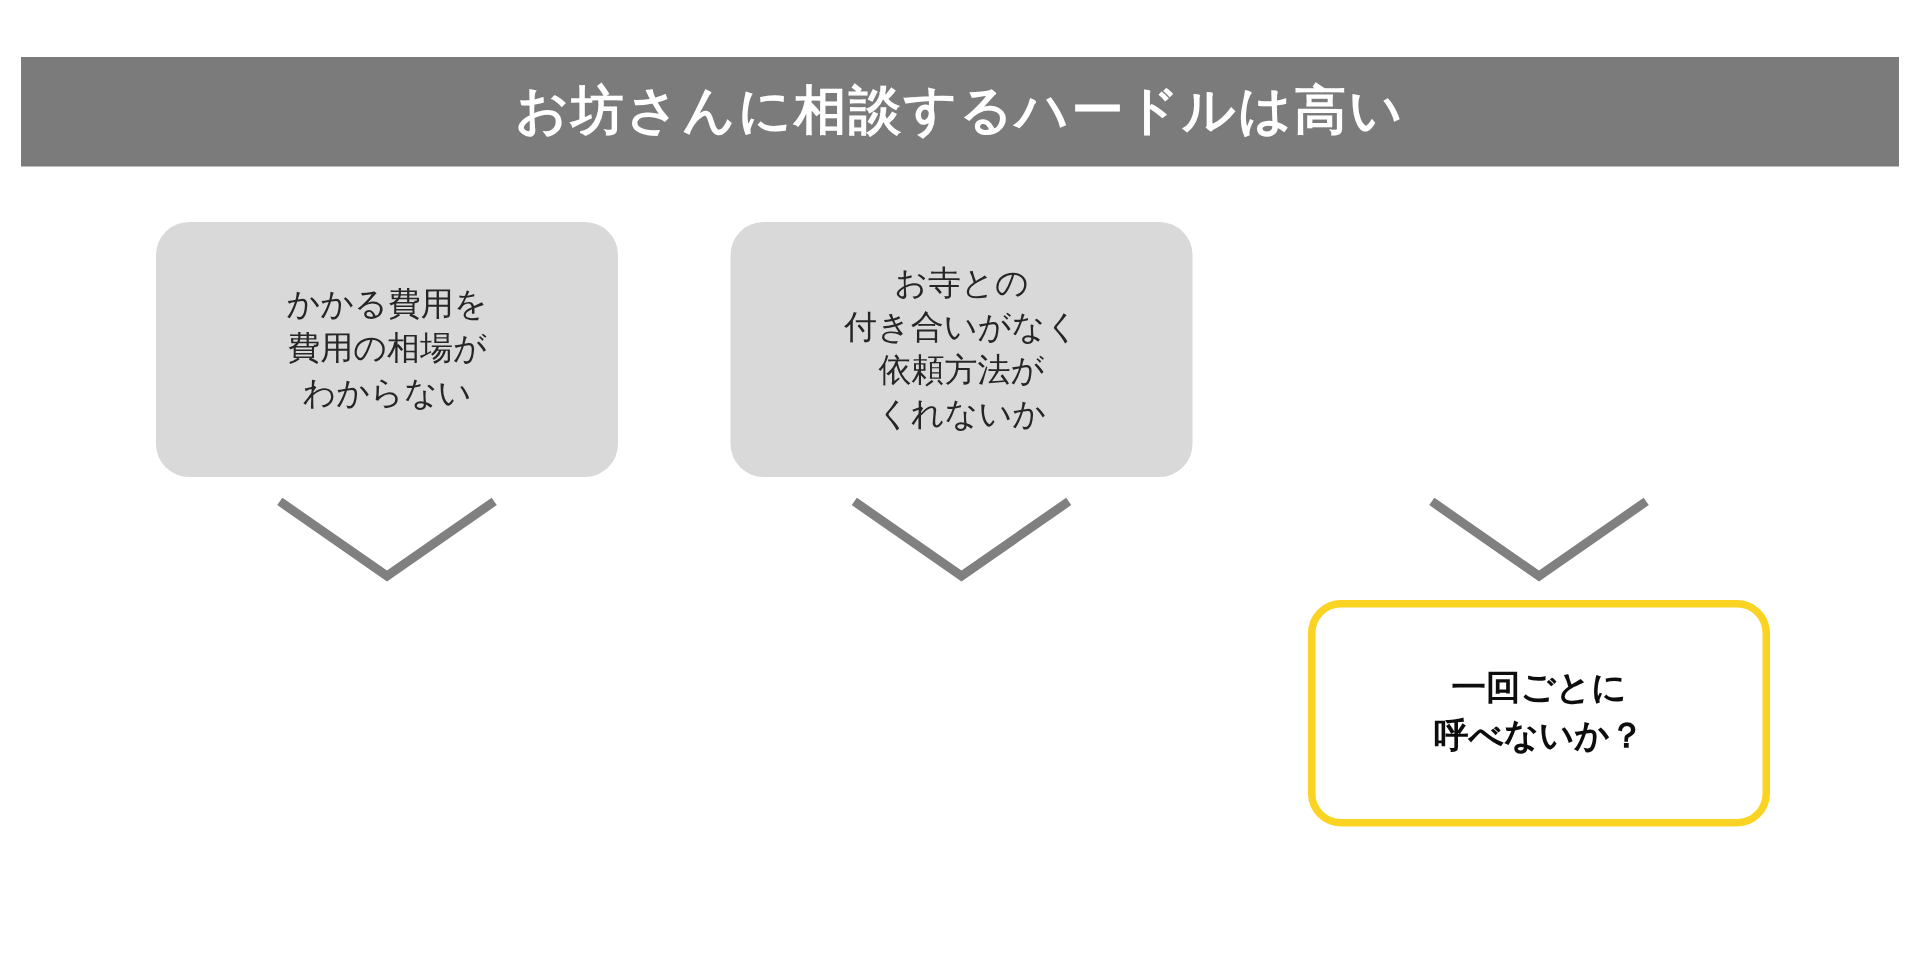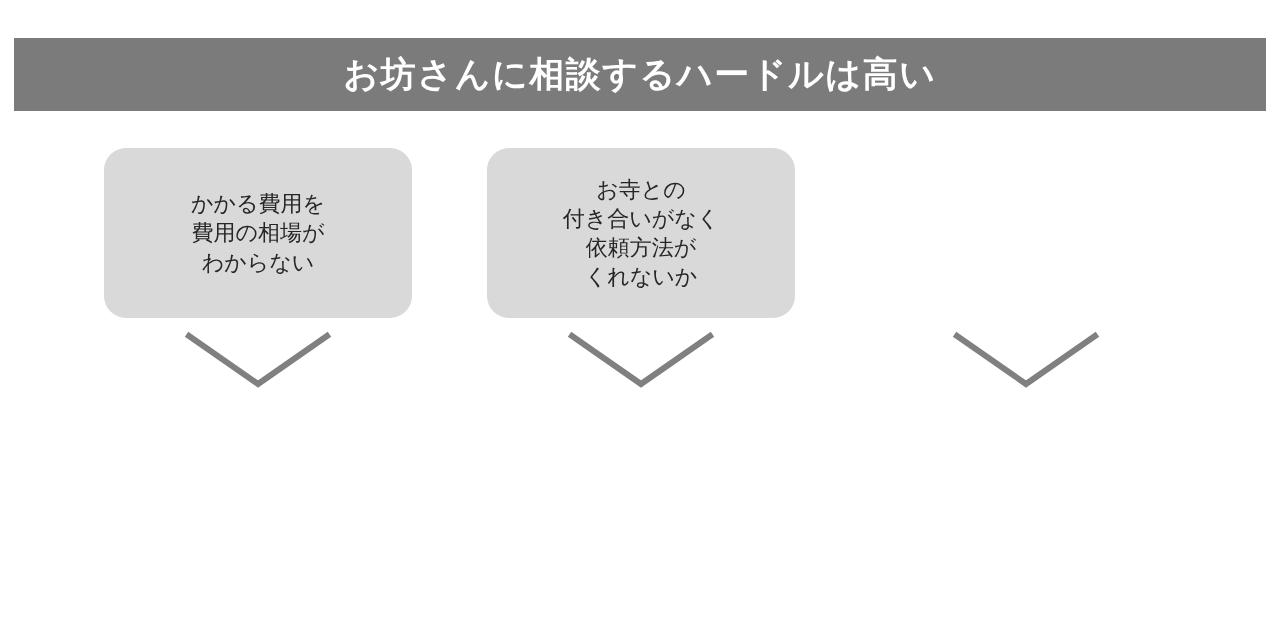--- a/index.html
+++ b/index.html
@@ -150,15 +150,19 @@
       </svg>
     </div>
   </div>
 
   <div class="column col-3">
     <div class="chevron">
       <svg viewBox="0 0 150 60" xmlns="http://www.w3.org/2000/svg">
         <polyline points="6,6 75,54 144,6" fill="none" stroke="#808080" stroke-width="6" stroke-linecap="square" stroke-linejoin="miter"></polyline>
       </svg>
     </div>
+    <div class="solution-box">
+      <div class="solution-text">一回ごとに
+呼べないか？</div>
+    </div>
   </div>
 
 </div>
 
 </body></html>

